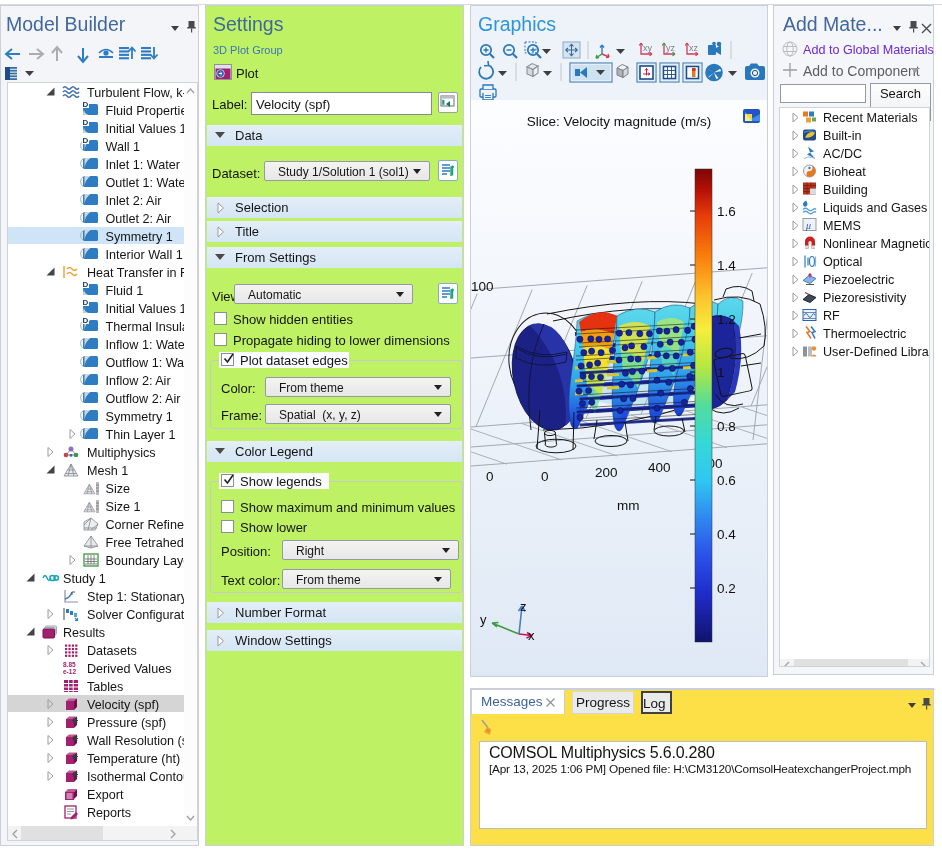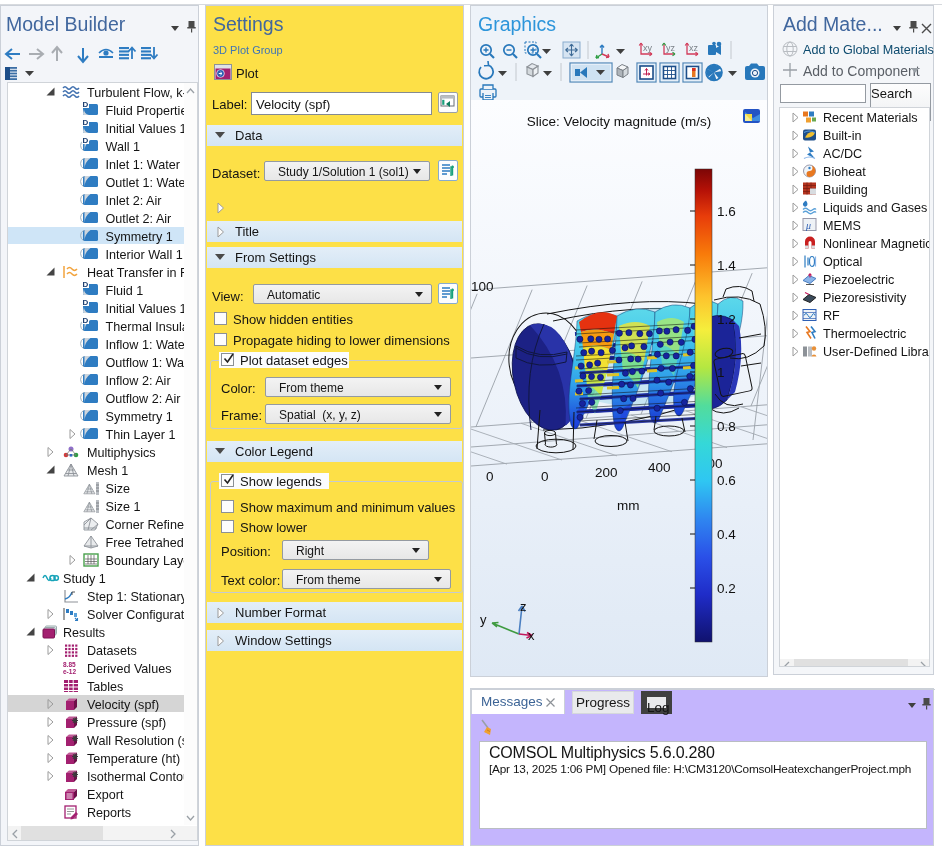--- a/index.html
+++ b/index.html
@@ -299,21 +299,21 @@
 <div class="a" style="left:0;top:743px;width:189px;height:15px;background:#f3f3f3"></div>
 <div class="a" style="left:13px;top:743px;width:82px;height:15px;background:#e0e0e0"></div>
 <svg class="a" style="left:2px;top:746px" width="10" height="10">
         <path d="M7 1 l-4 4 4 4" stroke="#9aa0a6" stroke-width="1.3" fill="none"></path>
       </svg>
 <svg class="a" style="left:160px;top:746px" width="10" height="10">
         <path d="M3 1 l4 4 -4 4" stroke="#9aa0a6" stroke-width="1.3" fill="none"></path>
       </svg>
 </div>
 </div>
-<div class="panel" style="left:205px;top:5px;width:259px;height:841px;background:#fde047">
+<div class="panel" style="left:205px;top:5px;width:259px;height:841px;background:#bef264">
 <div class="ptitle a" style="left:7px;top:7px">Settings</div>
 <div class="a" style="left:434px;top:20px;width:0;height:0;border-left:4.5px solid transparent;border-right:4.5px solid transparent;border-top:5px solid #3f3f3f"></div>
 <svg class="a" style="left:448px;top:14px" width="11" height="13">
       <path d="M2.5 1 h6 v6 h1.2 v1.5 H1.3 V7 h1.2 Z" fill="#4a4a4a"></path>
       <rect x="5" y="8.5" width="1.2" height="4" fill="#4a4a4a"></rect>
     </svg>
 <div class="a" style="left:7px;top:38px;font-size:11px;color:#3f74b7">3D Plot Group</div>
 <svg class="a" style="left:8px;top:58px" width="18" height="17">
       <rect x="0.5" y="0.5" width="17" height="15" fill="#dfe2e6" stroke="#8d9298"></rect>
       <rect x="1.5" y="4.5" width="15" height="10.5" fill="#a32070"></rect>
@@ -337,35 +337,38 @@
     <div class="a" style="left:9px;top:126px;width:0;height:0;border-left:5px solid transparent;border-right:5px solid transparent;border-top:6px solid #4a4a4a"></div>
 <div class="t13 a" style="left:6px;top:160px">Dataset:</div>
 <div class="dd" style="left:58px;top:155px;width:166px;height:20px">
       <span>Study 1/Solution 1 (sol1)</span>
       <div class="a" style="right:8px;top:7.0px;width:0;height:0;border-left:4.5px solid transparent;border-right:4.5px solid transparent;border-top:5.5px solid #222"></div>
     </div>
 <div class="sbtn" style="left:232px;top:154px"><svg width="18" height="19">
         <path d="M3 4 h8 M3 7 h8 M3 10 h8 M3 13 h5" stroke="#2e7cc2" stroke-width="1.6"></path>
         <path d="M12 15 v-9 h3 m-1.5 -1.5 v10" stroke="#18a07c" stroke-width="1.4" fill="none"></path>
       </svg></div>
+<div class="hdr" style="top:191px">
+      <span>Selection</span>
+    </div>
     <svg class="a" style="left:10px;top:195px" width="10" height="13">
       <path d="M2 2 l5.5 5 -5.5 5 Z" fill="#fdfdfd" stroke="#9b9b9b" stroke-width="1"></path>
     </svg>
 <div class="hdr" style="top:215px">
       <span>Title</span>
     </div>
     <svg class="a" style="left:10px;top:219px" width="10" height="13">
       <path d="M2 2 l5.5 5 -5.5 5 Z" fill="#fdfdfd" stroke="#9b9b9b" stroke-width="1"></path>
     </svg>
 <div class="hdr" style="top:241px">
       <span>From Settings</span>
     </div>
     <div class="a" style="left:9px;top:248px;width:0;height:0;border-left:5px solid transparent;border-right:5px solid transparent;border-top:6px solid #4a4a4a"></div>
 <div class="t13 a" style="left:6px;top:283px">View:</div>
-<div class="dd" style="left:47px;top:278px;width:179px;height:20px">
+<div class="dd" style="left:28px;top:278px;width:179px;height:20px">
       <span>Automatic</span>
       <div class="a" style="right:8px;top:7.0px;width:0;height:0;border-left:4.5px solid transparent;border-right:4.5px solid transparent;border-top:5.5px solid #222"></div>
     </div>
 <div class="sbtn" style="left:232px;top:277px"><svg width="18" height="19">
         <path d="M3 4 h8 M3 7 h8 M3 10 h8 M3 13 h5" stroke="#2e7cc2" stroke-width="1.6"></path>
         <path d="M12 15 v-9 h3 m-1.5 -1.5 v10" stroke="#18a07c" stroke-width="1.4" fill="none"></path>
       </svg></div>
 <div class="cb" style="left:8px;top:306px"></div>
 <div class="t13 a" style="left:27px;top:306px">Show hidden entities</div>
 <div class="cb" style="left:8px;top:327px"></div>
@@ -396,21 +399,21 @@
 <div class="cb" style="left:15px;top:468px"></div>
     <svg class="a" style="left:16px;top:467px" width="14" height="14">
       <path d="M2.5 6.5 l3 3.5 5.5 -8" stroke="#222" stroke-width="1.6" fill="none"></path>
     </svg>
 <div class="t13 a" style="left:34px;top:468px">Show legends</div>
 <div class="cb" style="left:15px;top:494px"></div>
 <div class="t13 a" style="left:34px;top:494px">Show maximum and minimum values</div>
 <div class="cb" style="left:15px;top:514px"></div>
 <div class="t13 a" style="left:34px;top:514px">Show lower</div>
 <div class="t13 a" style="left:15px;top:538px">Position:</div>
-<div class="dd" style="left:76px;top:534px;width:147px;height:20px">
+<div class="dd" style="left:76px;top:534px;width:177px;height:20px">
       <span>Right</span>
       <div class="a" style="right:8px;top:7.0px;width:0;height:0;border-left:4.5px solid transparent;border-right:4.5px solid transparent;border-top:5.5px solid #222"></div>
     </div>
 <div class="t13 a" style="left:15px;top:567px">Text color:</div>
 <div class="dd" style="left:76px;top:563px;width:169px;height:20px">
       <span>From theme</span>
       <div class="a" style="right:8px;top:7.0px;width:0;height:0;border-left:4.5px solid transparent;border-right:4.5px solid transparent;border-top:5.5px solid #222"></div>
     </div>
 <div class="hdr" style="top:596px">
       <span>Number Format</span>
@@ -817,28 +820,28 @@
       <rect x="5" y="8.5" width="1.2" height="4" fill="#4a4a4a"></rect>
     </svg>
 <svg class="a" style="left:147px;top:17px" width="11" height="11">
       <path d="M1 1 L10 10 M10 1 L1 10" stroke="#4a4a4a" stroke-width="1.4"></path>
     </svg>
 <svg class="a" style="left:8px;top:35px" width="16" height="16">
       <circle cx="8" cy="8" r="7" fill="none" stroke="#b9bdc2" stroke-width="1"></circle>
       <ellipse cx="8" cy="8" rx="3.2" ry="7" fill="none" stroke="#b9bdc2" stroke-width="1"></ellipse>
       <path d="M1.5 5.5 h13 M1.5 10.5 h13" stroke="#b9bdc2" stroke-width="1"></path>
     </svg>
-<div class="a" style="left:29px;top:37px;font-size:12.6px;color:#0c4a6e;white-space:nowrap">Add to Global Materials</div>
+<div class="a" style="left:29px;top:37px;font-size:12.6px;color:#6d28d9;white-space:nowrap">Add to Global Materials</div>
 <svg class="a" style="left:8px;top:56px" width="16" height="16">
       <path d="M8 1 v14 M1 8 h14" stroke="#9aa0a6" stroke-width="1.3"></path>
     </svg>
 <div class="a" style="left:29px;top:57px;font-size:14px;color:#5a5f66;white-space:nowrap">Add to Component</div>
 <div class="a" style="left:137px;top:62px;width:0;height:0;border-left:4.5px solid transparent;border-right:4.5px solid transparent;border-top:5px solid #9aa0a6"></div>
 <div class="a" style="left:6px;top:78px;width:86px;height:19px;background:#fff;border:1px solid #949aa1"></div>
-<div class="a" style="left:96px;top:77px;width:61px;height:38px;background:linear-gradient(#fdfdfd,#eef0f2);border:1px solid #949aa1;font-size:13px;color:#141414;text-align:left;padding-top:2px">Search</div>
+<div class="a" style="left:96px;top:77px;width:61px;height:38px;background:linear-gradient(#fdfdfd,#eef0f2);border:1px solid #949aa1;font-size:13px;color:#141414;text-align:center;padding-top:2px">Search</div>
 <div class="a" style="left:5px;top:101px;width:151px;height:560px;background:#fff;border:1px solid #d0d4d9;overflow:hidden">
 <svg class="a" style="left:0;top:0" width="149" height="545">
         <defs>
           <g id="m_recent">
             <rect x="1" y="2" width="5" height="5" fill="#e87820"></rect>
             <rect x="7" y="2" width="5" height="5" fill="#2e7cc2"></rect>
             <rect x="4" y="8" width="5" height="5" fill="#f0a030"></rect>
             <rect x="10" y="8" width="4" height="4" fill="#6aa84f"></rect>
           </g>
           <g id="m_built">
@@ -950,29 +953,29 @@
 <div class="a" style="left:0;top:551px;width:149px;height:13px;background:#f3f3f3"></div>
 <div class="a" style="left:14px;top:551px;width:114px;height:13px;background:#e0e0e0"></div>
 <svg class="a" style="left:2px;top:553px" width="10" height="10">
         <path d="M7 1 l-4 4 4 4" stroke="#9aa0a6" stroke-width="1.3" fill="none"></path>
       </svg>
 <svg class="a" style="left:138px;top:553px" width="10" height="10">
         <path d="M3 1 l4 4 -4 4" stroke="#9aa0a6" stroke-width="1.3" fill="none"></path>
       </svg>
 </div>
 </div>
-<div class="panel" style="left:470px;top:688px;width:464px;height:158px;background:#c4b5fd">
+<div class="panel" style="left:470px;top:688px;width:464px;height:158px;background:#fde047">
 <div class="a" style="left:0px;top:0px;width:464px;height:1px;background:#cbd0d8"></div>
 <div class="a" style="left:0px;top:0px;width:94px;height:25px;background:#fff;border:1px solid #cbd0d8;border-bottom:none"></div>
 <div class="a" style="left:10px;top:5px;font-size:13.5px;color:#3c6496">Messages</div>
 <svg class="a" style="left:74px;top:8px" width="11" height="11">
       <path d="M1.5 1.5 L9.5 9.5 M9.5 1.5 L1.5 9.5" stroke="#8d9298" stroke-width="1.2"></path>
     </svg>
 <div class="a" style="left:101px;top:2px;width:62px;height:23px;background:#e9eaec;border:1px solid #d5d8db;font-size:13.5px;color:#141414;text-align:center;padding-top:3px">Progress</div>
-<div class="a" style="left:170px;top:2px;width:31px;height:23px;background:#e9eaec;border:6px solid #404040;font-size:13.5px;color:#141414;text-align:right;padding-top:3px">Log</div>
+<div class="a" style="left:170px;top:2px;width:31px;height:23px;background:#e9eaec;border:2px solid #404040;font-size:13.5px;color:#141414;text-align:left;padding-top:3px">Log</div>
 <div class="a" style="left:437px;top:14px;width:0;height:0;border-left:4.5px solid transparent;border-right:4.5px solid transparent;border-top:5px solid #3f3f3f"></div>
 <svg class="a" style="left:450px;top:8px" width="11" height="13">
       <path d="M2.5 1 h6 v6 h1.2 v1.5 H1.3 V7 h1.2 Z" fill="#4a4a4a"></path>
       <rect x="5" y="8.5" width="1.2" height="4" fill="#4a4a4a"></rect>
     </svg>
 <svg class="a" style="left:8px;top:29px" width="16" height="18">
       <path d="M3 2 l6 8" stroke="#9aa0a6" stroke-width="1.6"></path>
       <path d="M8 9 l4 2 -1 6 -6 -3 Z" fill="#f0a030"></path>
       <path d="M8 12 l3 1.5" stroke="#c07818" stroke-width="0.8"></path>
     </svg>

